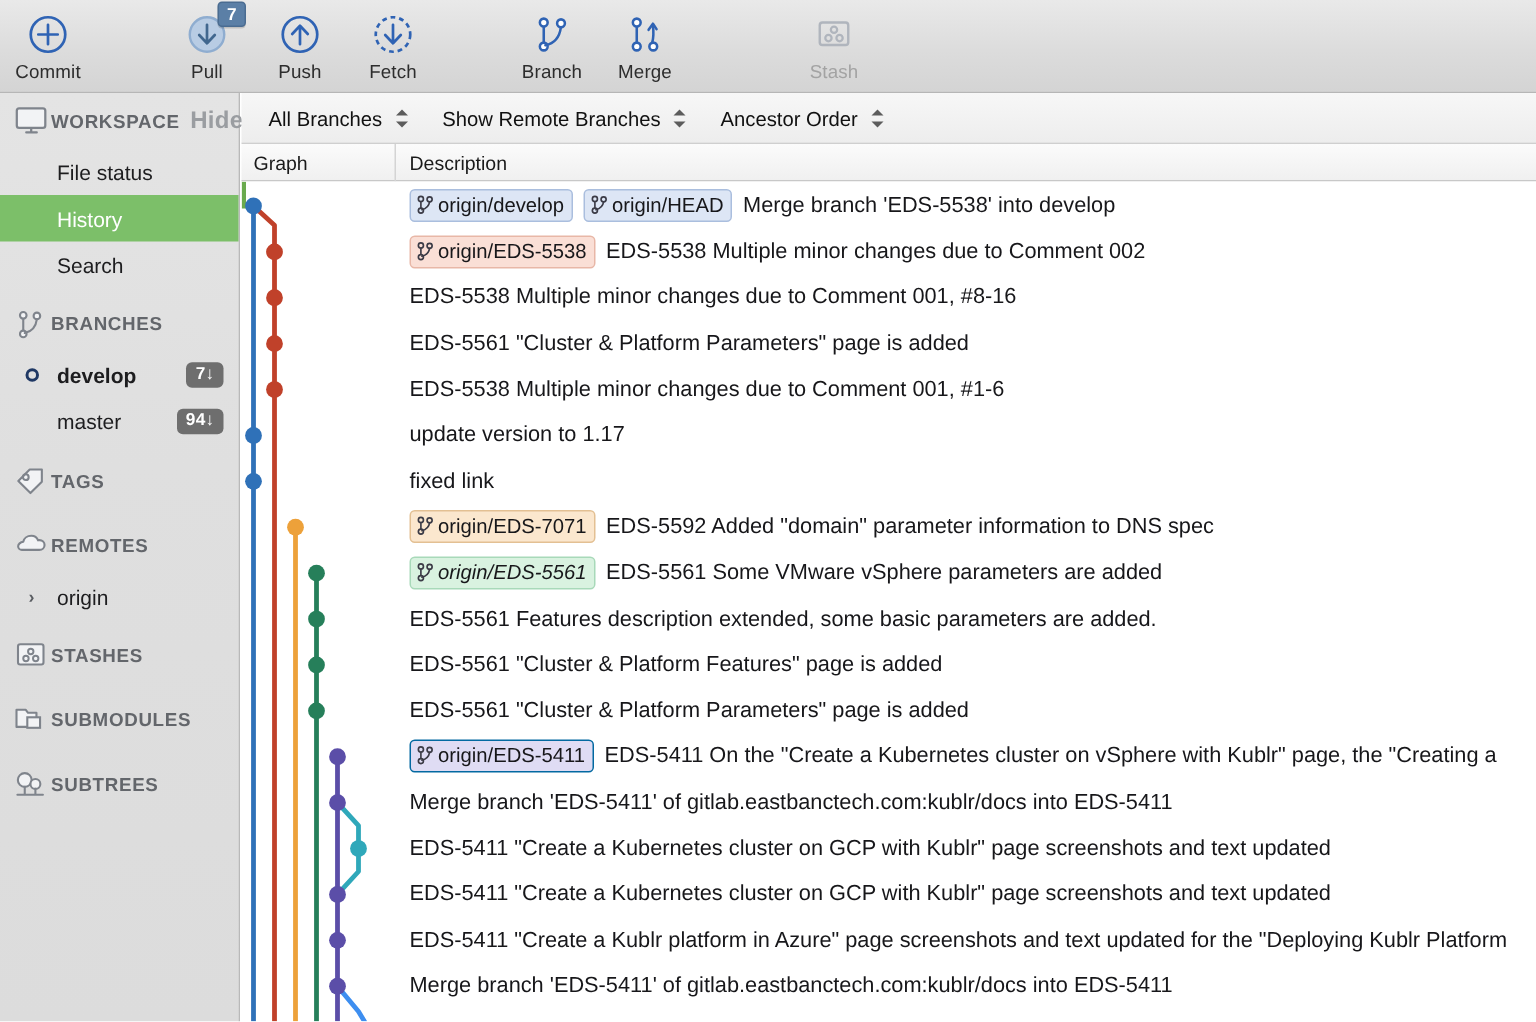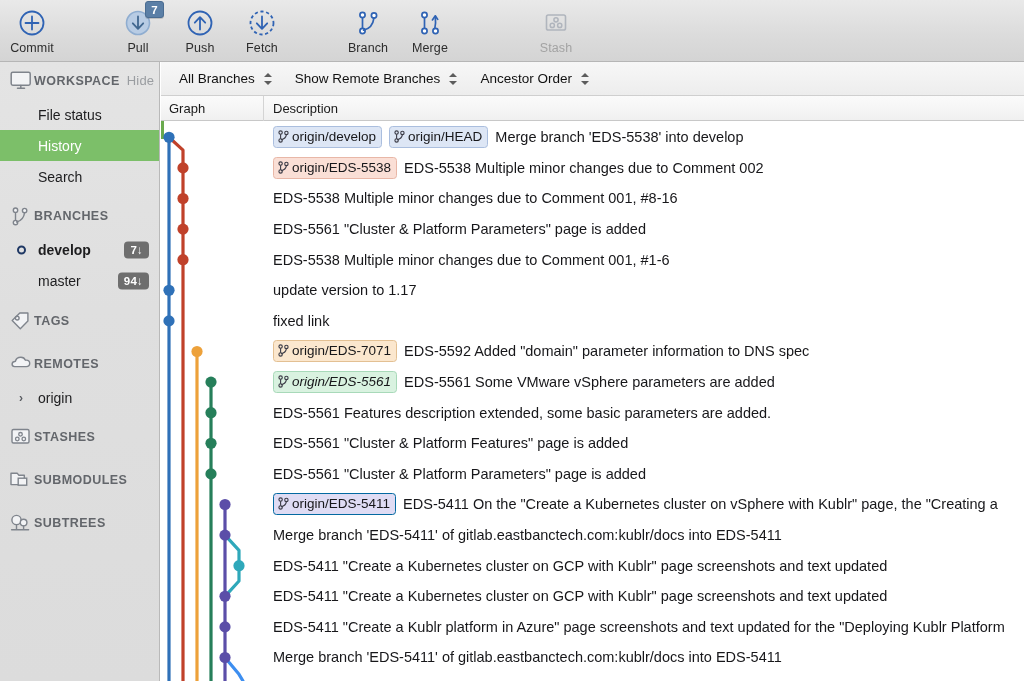--- a/index.html
+++ b/index.html
@@ -47,21 +47,21 @@
     border-right:1px solid #b9b9b9;
   }
   .sb-section {
     height:37px; display:flex; align-items:center; padding-left:8px;text-align:center;
   }
   .sb-section .ico { width:26px; height:20px; flex:0 0 26px; position:relative; }
   .sb-section .ttl {
     font-size:12.5px; font-weight:700; color:#63666b; letter-spacing:.45px;
   }
   .sb-hide {
-    font-size:13px; color:#9a9da1; margin-left:7px; font-weight:400;
+    font-size:16px; color:#9a9da1; margin-left:7px; font-weight:700;
     letter-spacing:.2px;
   }
   .sb-row {
     height:31px; display:flex; align-items:center; padding-left:38px;
     font-size:14px; color:#1d1d1f; position:relative;
   }
   .sb-row.sel { background:#7cbf69; color:#ffffff; padding-left:38px; }
   .sb-row.bold { font-weight:700; }
   .sb-count {
     position:absolute; right:10px; top:50%; transform:translateY(-50%);
@@ -77,21 +77,21 @@
   .sb-chev {
     position:absolute; left:19px; top:50%; transform:translateY(-50%);
     font-size:12px; color:#5a5d62; font-weight:700;
   }
 
   
   .filterbar {
     position:absolute; left:161px; top:62px; width:863px; height:34px;
     background:linear-gradient(to bottom,#f7f7f7,#ededed);
     border-bottom:1px solid #cfcfcf;
-    display:flex; align-items:center;
+    display:flex; align-items:flex-start;
   }
   .fb-item {
     display:flex; align-items:center; height:34px; padding:0 4px 0 18px;
     font-size:13.5px; color:#111;
   }
   .fb-arrows {
     display:inline-block; margin-left:9px; width:9px; height:16px;
     position:relative; flex:0 0 9px;
   }
   .fb-arrows::before, .fb-arrows::after {

